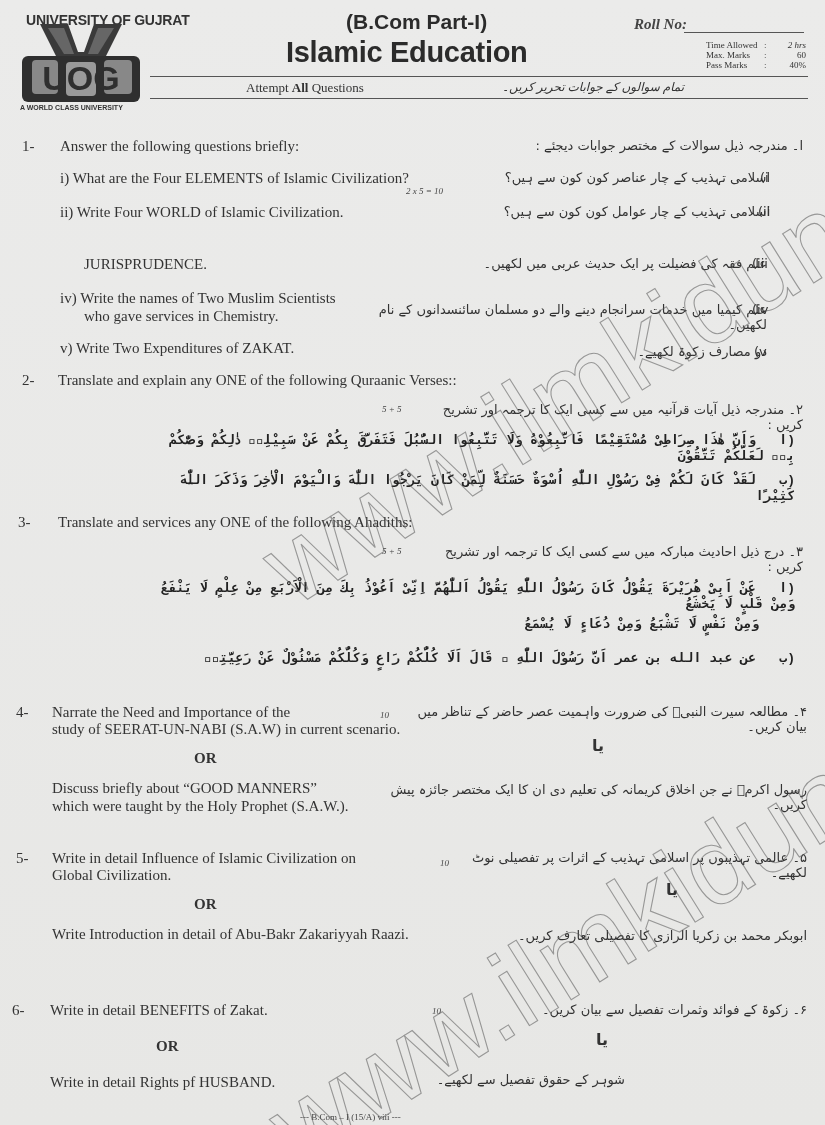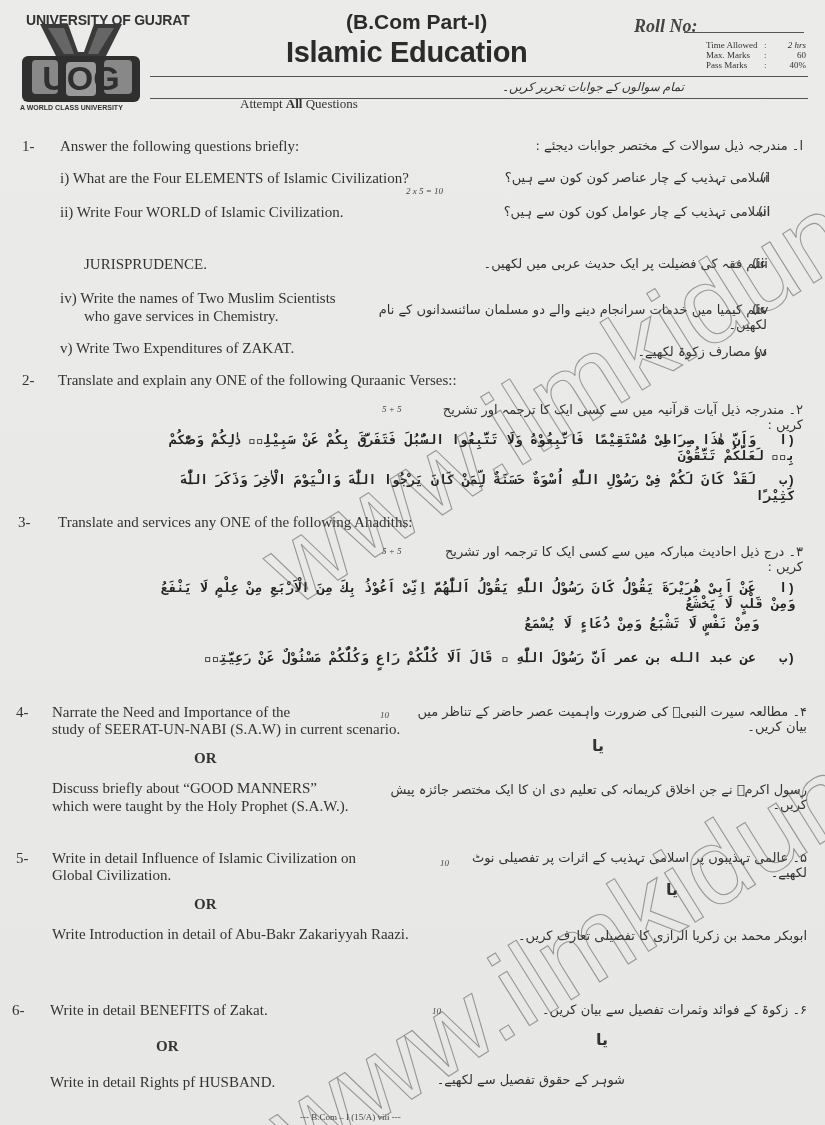--- a/index.html
+++ b/index.html
@@ -12,29 +12,29 @@
   }
   .page { position: absolute; inset: 0; background: linear-gradient(180deg,#ebebea 0%,#e7e7e5 100%); }
   .abs { position: absolute; }
 
   
   .logo-top { left: 26px; top: 12px; font-family: "Liberation Sans", sans-serif; font-weight: bold; font-size: 14px; letter-spacing: -0.2px; color: #333; }
   .logo-bottom { left: 20px; top: 104px; font-family: "Liberation Sans", sans-serif; font-weight: bold; font-size: 7px; color: #333; }
   .logo-mark { left: 18px; top: 24px; width: 126px; height: 80px; }
   .course { left: 346px; top: 10px; font-family: "Liberation Sans", sans-serif; font-weight: bold; font-size: 21px; color: #2b2b2b; }
   .title { left: 286px; top: 36px; font-family: "Liberation Sans", sans-serif; font-weight: bold; font-size: 29px; color: #2b2b2b; letter-spacing: -0.3px; }
-  .roll { left: 634px; top: 16px; font-style: italic; font-weight: bold; font-size: 18px; color: #444; }
+  .roll { left: 634px; top: 16px; font-style: italic; font-weight: bold; font-size: 15px; color: #444; }
   .roll-line { left: 684px; top: 32px; width: 120px; border-top: 1px solid #555; }
   .meta { left: 706px; top: 40px; font-size: 9px; line-height: 10px; color: #333; }
   .meta .row { display: flex; }
   .meta .k { width: 58px; }
   .meta .c { width: 22px; }
   .meta .v { width: 20px; text-align: right; font-style: normal; }
   .hline { border-top: 1px solid #555; }
-  .attempt { left: 240px; top: 80px; font-size: 13px; color: #333; margin-top: 16px; }
+  .attempt { left: 246px; top: 80px; font-size: 13px; color: #333; }
   .attempt b { font-weight: bold; }
   .urdu-inst { left: 502px; top: 80px; font-size: 12px; direction: rtl; font-style: italic; color: #333; }
 
   
   .qnum { font-size: 15px; color: #333; }
   .qtxt { font-size: 15px; color: #333; line-height: 17px; }
   .marks { font-size: 9px; font-style: italic; color: #444; }
   .urdu { font-size: 13px; direction: rtl; text-align: right; color: #333; font-family: "DejaVu Sans", sans-serif; }
   .arabic { font-size: 13px; direction: rtl; color: #222; font-weight: bold; font-family: Liberation Mono, monospace; }
   .or { font-size: 15px; font-weight: bold; color: #333; }

